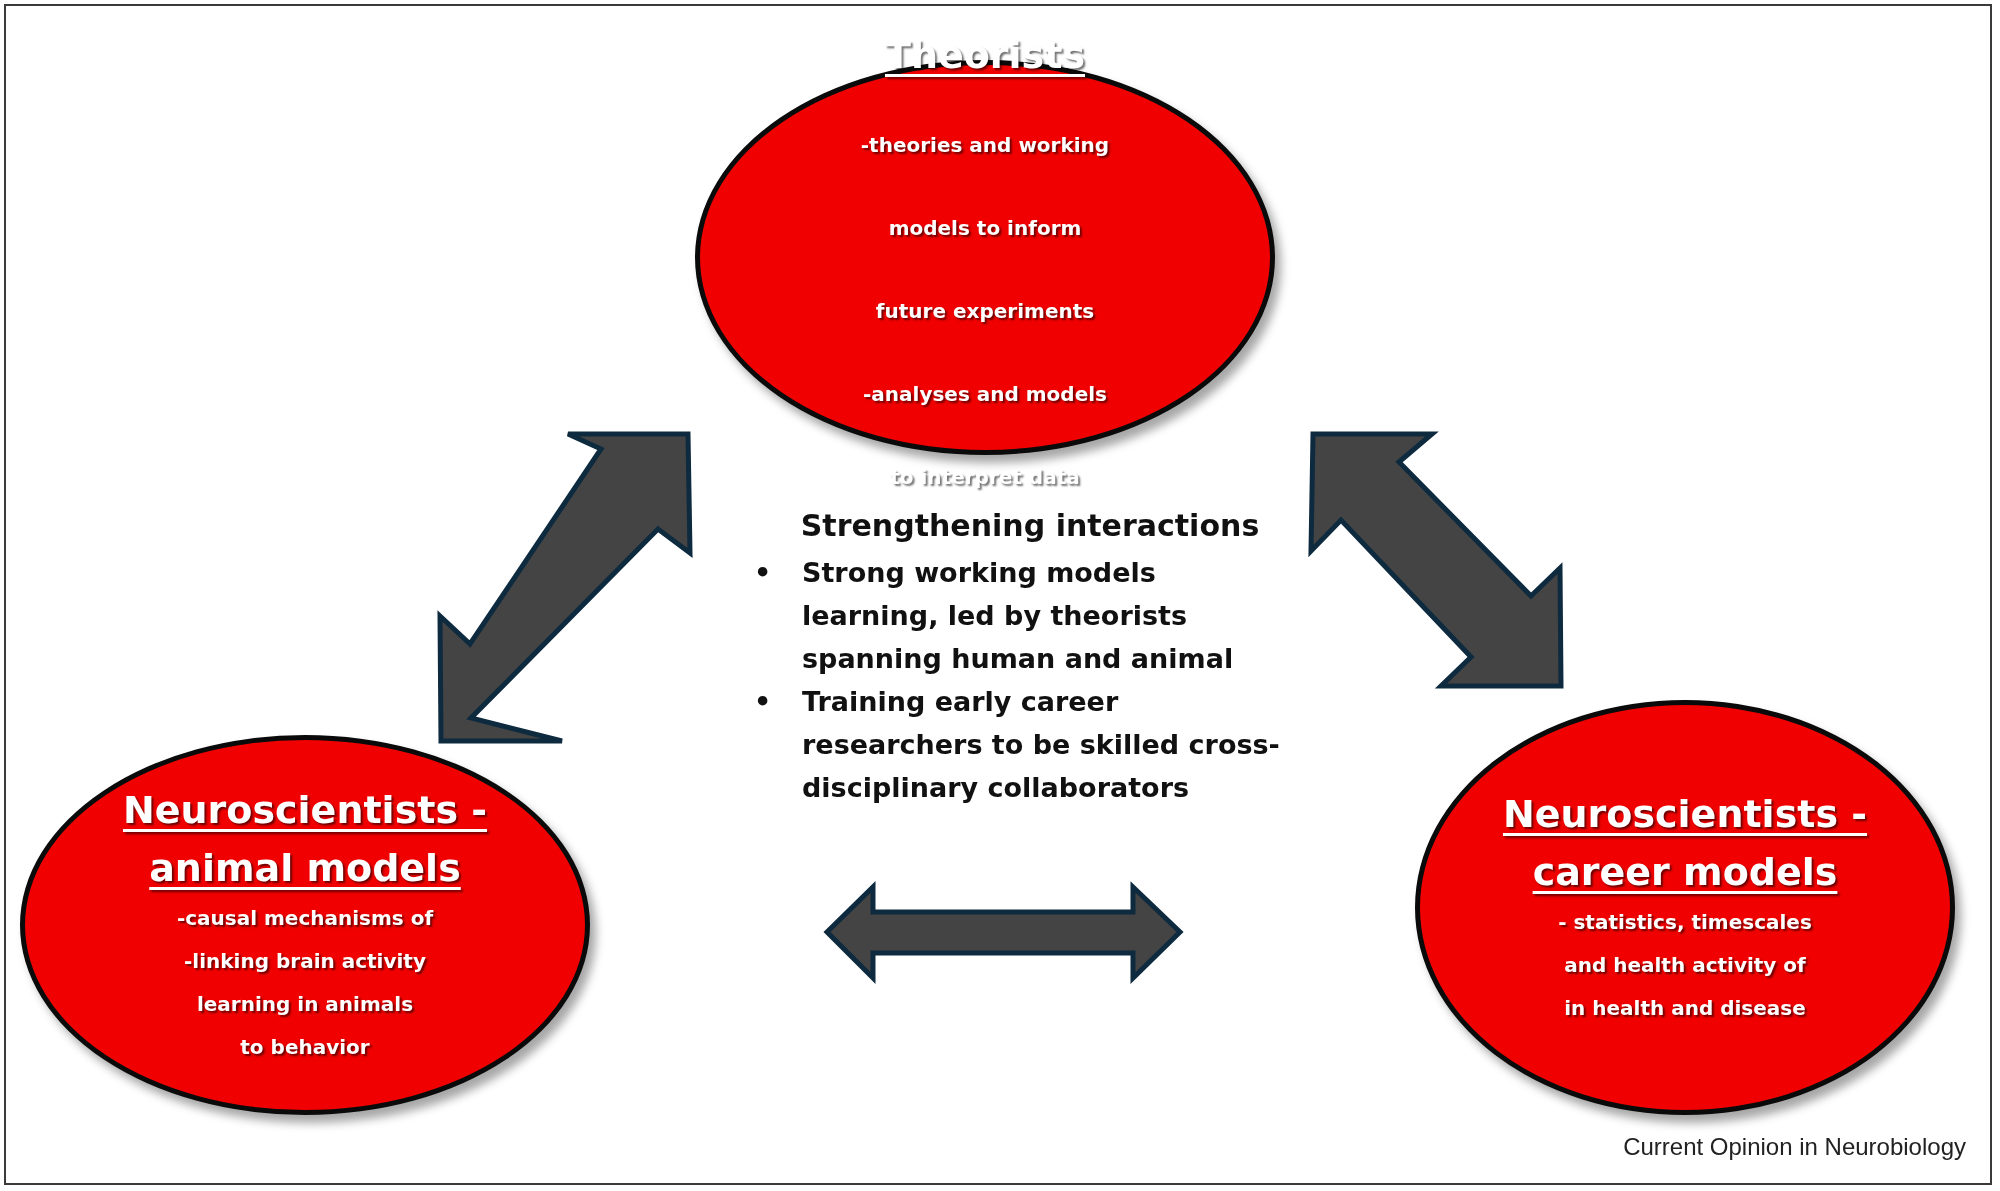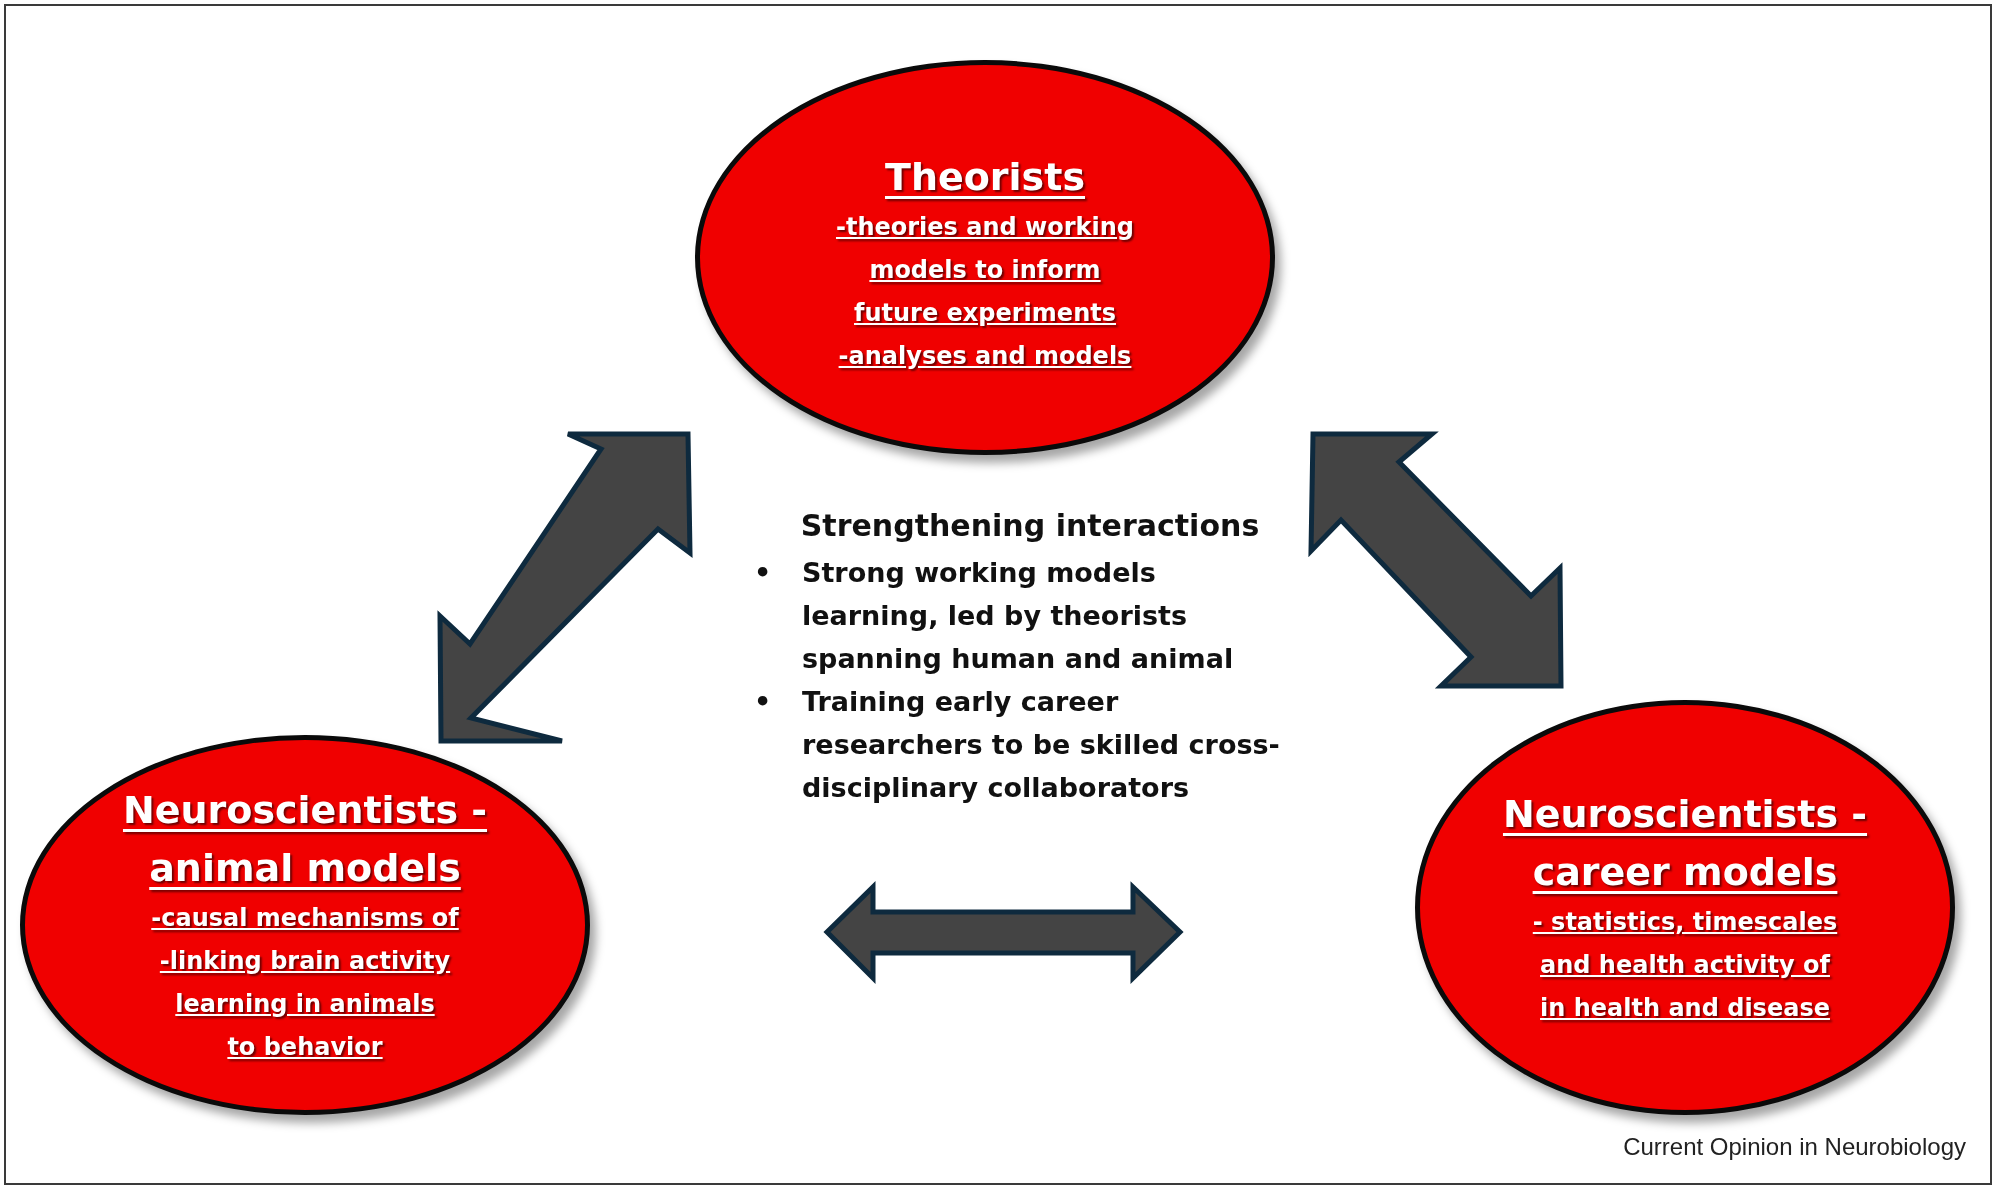--- a/index.html
+++ b/index.html
@@ -15,21 +15,21 @@
       box-shadow: 6px 8px 10px rgba(0,0,0,0.35);
       display: flex; flex-direction: column; align-items: center; justify-content: center;
       text-align: center; color: #ffffff;
       font-family: "DejaVu Sans", sans-serif; font-weight: bold;
       text-shadow: 2px 2px 2px rgba(0,0,0,0.55);
     }
     .ellipse .title {
       text-decoration: underline; text-decoration-thickness: 3px; text-underline-offset: 6px;
       font-size: 38px; line-height: 58px;
     }
-    .ellipse .line { font-size: 24px; line-height: 43px; text-decoration: underline; }
+    .ellipse .line { font-size: 20px; line-height: 43px; }
     #theorists { left: 695px; top: 60px; width: 580px; height: 395px; padding-top: 10px; }
     #animal { left: 20px; top: 735px; width: 570px; height: 380px; }
     #human { left: 1415px; top: 700px; width: 540px; height: 415px; }
     .center {
       position: absolute; left: 740px; top: 505px; width: 540px;
       font-family: "DejaVu Sans", sans-serif; font-weight: bold; color: #111111;
     }
     .center .heading {
       text-align: center; font-size: 30px; line-height: 42px;
       text-decoration-thickness: 2px; text-underline-offset: 5px;
@@ -50,26 +50,27 @@
 
 <svg class="arrows" viewBox="0 0 2000 1191">
 
   <polygon points="568,434 688,434 690,553 658,529 471,718 562,741 441,741 440,616 470,644 601,449" fill="#444444" stroke="#0e2a3e" stroke-width="5" stroke-linejoin="miter"></polygon>
 
   <polygon points="1313,434 1432,434 1399,462 1531,596 1560,568 1561,686 1441,686 1471,657 1341,520 1311,551" fill="#444444" stroke="#0e2a3e" stroke-width="5" stroke-linejoin="miter"></polygon>
 
   <polygon points="827,932 873,887 873,912 1133,912 1133,887 1180,932 1133,978 1133,953 873,953 873,978" fill="#444444" stroke="#0e2a3e" stroke-width="5" stroke-linejoin="miter"></polygon>
 </svg>
 
-<div class="ellipse" id="theorists" style="background: rgb(240, 0, 0); border-color: rgb(10, 10, 10); color: rgb(255, 255, 255);">
+<div class="ellipse" id="theorists" style="background: rgb(240, 0, 0); border-color: rgb(10, 10, 10); color: rgb(255, 255, 255); gap: 40px;">
   <div class="title">Theorists</div>
   <div class="line">-theories and working</div>
   <div class="line">models to inform</div>
   <div class="line">future experiments</div>
   <div class="line">-analyses and models</div>
+  <div class="line">to interpret data</div>
 </div>
 
 <div class="ellipse" id="animal" style="background: rgb(240, 0, 0); border-color: rgb(10, 10, 10); color: rgb(255, 255, 255);">
   <div class="title">Neuroscientists -</div>
   <div class="title">animal models</div>
   <div class="line">-causal mechanisms of</div>
   <div class="line">-linking brain activity</div>
   <div class="line">learning in animals</div>
   <div class="line">to behavior</div>
 </div>

